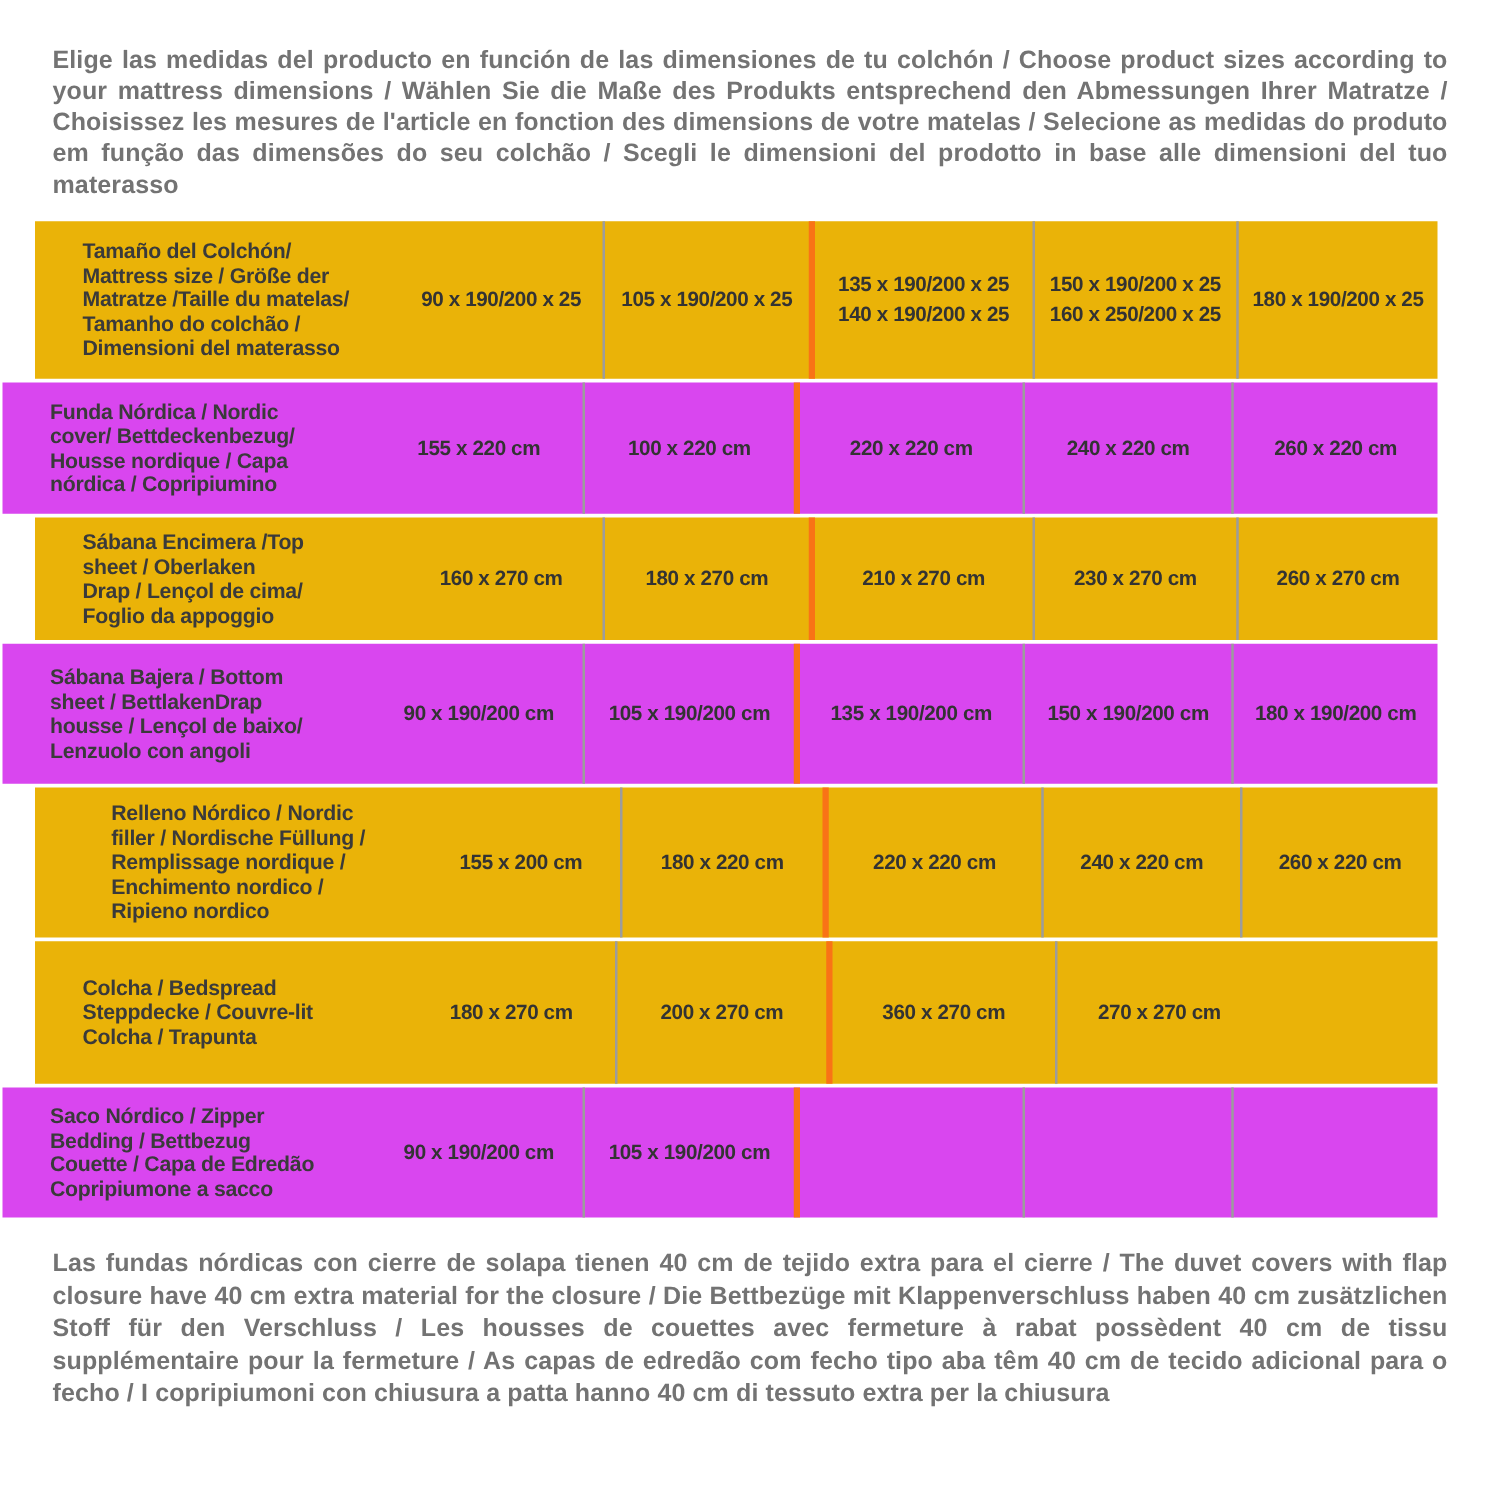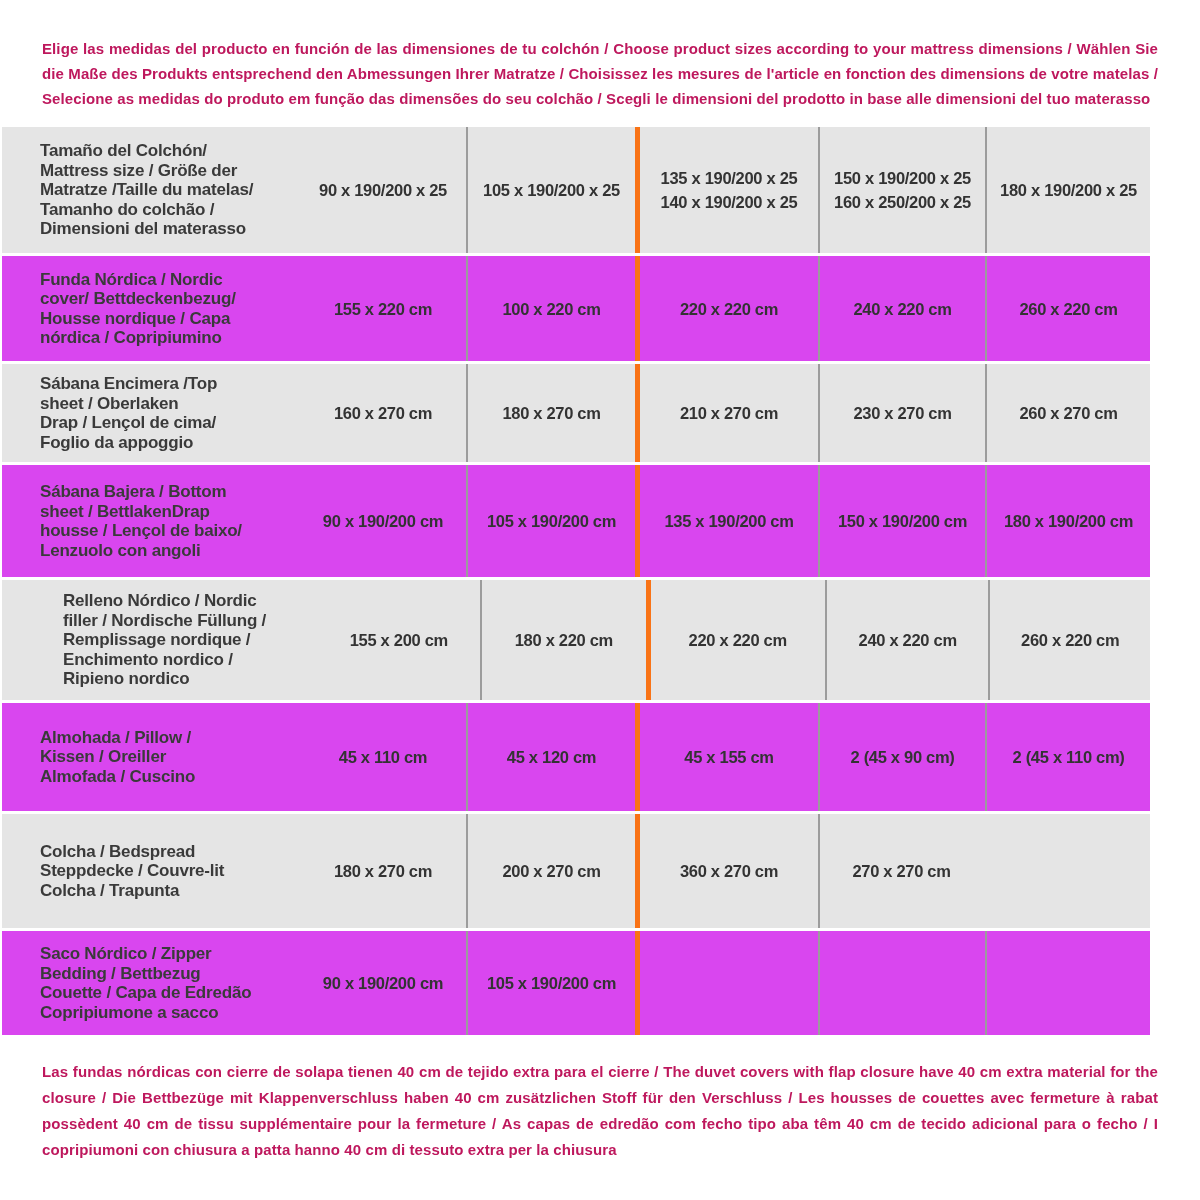--- a/index.html
+++ b/index.html
@@ -11,37 +11,37 @@
   body {
     font-family: "Liberation Sans", sans-serif;
     font-weight: 700;
     color: #3a3a3a;
     -webkit-font-smoothing: antialiased;
   }
   .page { width: 1200px; min-height: 1200px; box-sizing: border-box; padding-top: 36px; }
 
   .intro, .footnote {
     margin: 0 42px;
-    font-size: 15px;
+    font-size: 20px;
     line-height: 25px;
     text-align: justify;
     letter-spacing: 0.1px;
-    color: #be185d;
+    color: #737373;
   }
   .footnote { margin-top: 24px; line-height: 26px; }
 
   .size-table { margin: 16px 0 0 2px; width: 1148px; }
 
   .trow {
     display: flex;
     align-items: center;
     margin-bottom: 3px;
     background: #d946ef;
   }
-  .trow.alt { background: #e5e5e5; }
+  .trow.alt { background: #eab308; margin-left: 26px; }
 
   .cell { box-sizing: border-box; }
 
   .c-label {
     width: 298px;
     padding-left: 38px;
     font-size: 17px;
     line-height: 19.5px;
     letter-spacing: -0.2px;
     white-space: pre-line;
@@ -140,30 +140,20 @@
 Remplissage nordique /
 Enchimento nordico /
 Ripieno nordico</div>
       <div class="cell c-val c1">155 x 200 cm</div>
       <div class="cell c-val c2">180 x 220 cm</div>
       <div class="cell c-val c3">220 x 220 cm</div>
       <div class="cell c-val c4">240 x 220 cm</div>
       <div class="cell c-val c5">260 x 220 cm</div>
     </div>
 
-    <div class="trow h4">
-      <div class="cell c-label">Almohada / Pillow /
-Kissen / Oreiller
-Almofada / Cuscino</div>
-      <div class="cell c-val c1">45 x 110 cm</div>
-      <div class="cell c-val c2">45 x 120 cm</div>
-      <div class="cell c-val c3">45 x 155 cm</div>
-      <div class="cell c-val c4">2 (45 x 90 cm)</div>
-      <div class="cell c-val c5">2 (45 x 110 cm)</div>
-    </div>
 
     <div class="trow alt h5">
       <div class="cell c-label">Colcha / Bedspread
 Steppdecke / Couvre-lit
 Colcha / Trapunta</div>
       <div class="cell c-val c1">180 x 270 cm</div>
       <div class="cell c-val c2">200 x 270 cm</div>
       <div class="cell c-val c3">360 x 270 cm</div>
       <div class="cell c-val c5">270 x 270 cm</div>
     </div>

